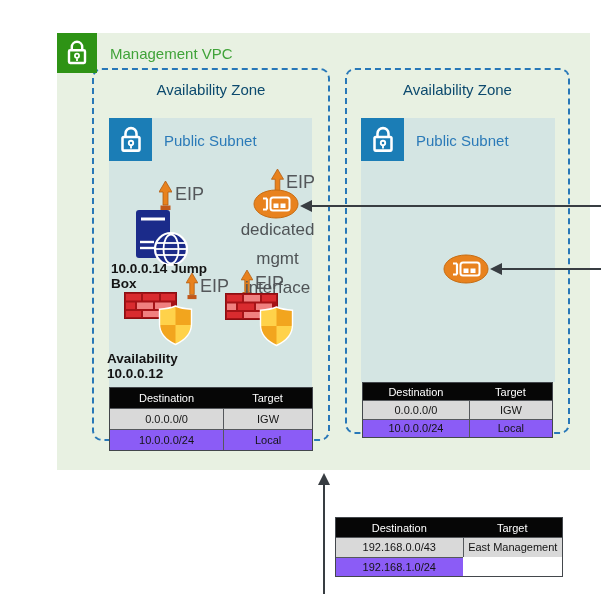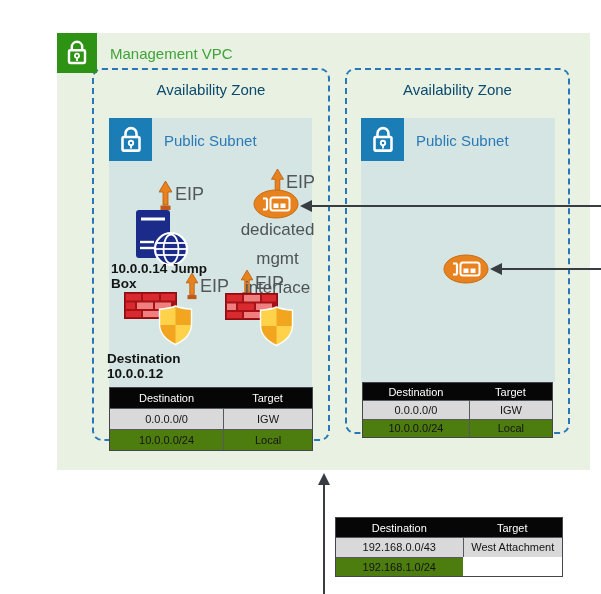--- a/index.html
+++ b/index.html
@@ -43,21 +43,21 @@
   .rt-hcell{background:#060606;color:#ffffff;display:flex;align-items:center;justify-content:center;}
   .rt-cell{display:flex;align-items:center;justify-content:center;color:#141414;border-top:1px solid #55585c;}
   .rt-cell.c2{border-left:1px solid #55585c;}
   .rt1{left:109px;top:387px;width:204px;}
   .rt1 .rt-hcell{height:20px;} .rt1 .rt-cell{height:20px;}
   .rt2{left:362px;top:382px;width:191px;}
   .rt2 .rt-hcell{height:17px;} .rt2 .rt-cell{height:17.5px;}
   .rt3{left:335px;top:517px;width:228px;}
   .rt3 .rt-hcell{height:19px;} .rt3 .rt-cell{height:18.5px;}
   .row1 .rt-cell{background:#d9d9d9;}
-  .row2 .rt-cell{background:#4d7c0f;}
+  .row2 .rt-cell{background:#8b5cf6;}
 
   
   .h-line{height:2px;background:#383d42;}
   .v-line{width:2px;background:#383d42;}
   .head-left{width:0;height:0;border-top:6px solid transparent;border-bottom:6px solid transparent;border-right:12px solid #383d42;}
   .head-up{width:0;height:0;border-left:6px solid transparent;border-right:6px solid transparent;border-bottom:12px solid #383d42;}
 </style>
 </head>
 <body>
 
@@ -170,21 +170,21 @@
           </defs>
         <path d="M17.5,1 C21,2.5 27,3.8 33.5,4.2 L33.5,19 C33.5,29 26,35.5 17.5,39.5 C9,35.5 1.5,29 1.5,19 L1.5,4.2 C8,3.8 14,2.5 17.5,1 Z" fill="#f2a51e"></path>
         <g clip-path="url(#shclip1)">
           <rect x="0" y="0" width="17.5" height="20" fill="#ffd24a"></rect>
           <rect x="17.5" y="20" width="17.5" height="20" fill="#ffd24a"></rect>
         </g>
         <path d="M17.5,1 C21,2.5 27,3.8 33.5,4.2 L33.5,19 C33.5,29 26,35.5 17.5,39.5 C9,35.5 1.5,29 1.5,19 L1.5,4.2 C8,3.8 14,2.5 17.5,1 Z" fill="none" stroke="#fff" stroke-width="1.4"></path>
       </g>
     </svg>
   </div>
-  <div class="abs node-label" style="left:107px;top:351px;width:110px;">Destination 10.0.0.12</div>
+  <div class="abs node-label" style="left:107px;top:351px;width:110px;">Availability 10.0.0.12</div>
 
   <div class="abs" style="left:225px;top:293px;">
     <svg width="70" height="54" viewBox="0 0 70 54">
       <rect x="0.5" y="0.5" width="52" height="26" fill="#a51317" stroke="#8c0e12" stroke-width="1"></rect>
       <rect x="2" y="2" width="15" height="6.5" fill="#d92b2f"></rect>
         <rect x="19" y="2" width="16" height="6.5" fill="#f08080"></rect>
         <rect x="37" y="2" width="14" height="6.5" fill="#d92b2f"></rect>
       <rect x="2" y="10.5" width="9" height="6.5" fill="#f08080"></rect>
         <rect x="13" y="10.5" width="16" height="6.5" fill="#d92b2f"></rect>
         <rect x="31" y="10.5" width="16" height="6.5" fill="#f08080"></rect>
@@ -258,21 +258,21 @@
     </div>
   </div>
 
   <div class="abs rt rt3">
     <div class="rt-head">
       <div class="rt-hcell">Destination</div>
       <div class="rt-hcell">Target</div>
     </div>
     <div class="rt-row row1">
       <div class="rt-cell c1">192.168.0.0/43</div>
-      <div class="rt-cell c2">West Attachment</div>
+      <div class="rt-cell c2">East Management</div>
     </div>
     <div class="rt-row row2">
       <div class="rt-cell c1">192.168.1.0/24</div>
     </div>
   </div>
 
   <div class="abs head-left" style="left:300px;top:200px;"></div>
   <div class="abs h-line" style="left:311px;top:205px;width:290px;"></div>
 
   <div class="abs head-left" style="left:490px;top:263px;"></div>

